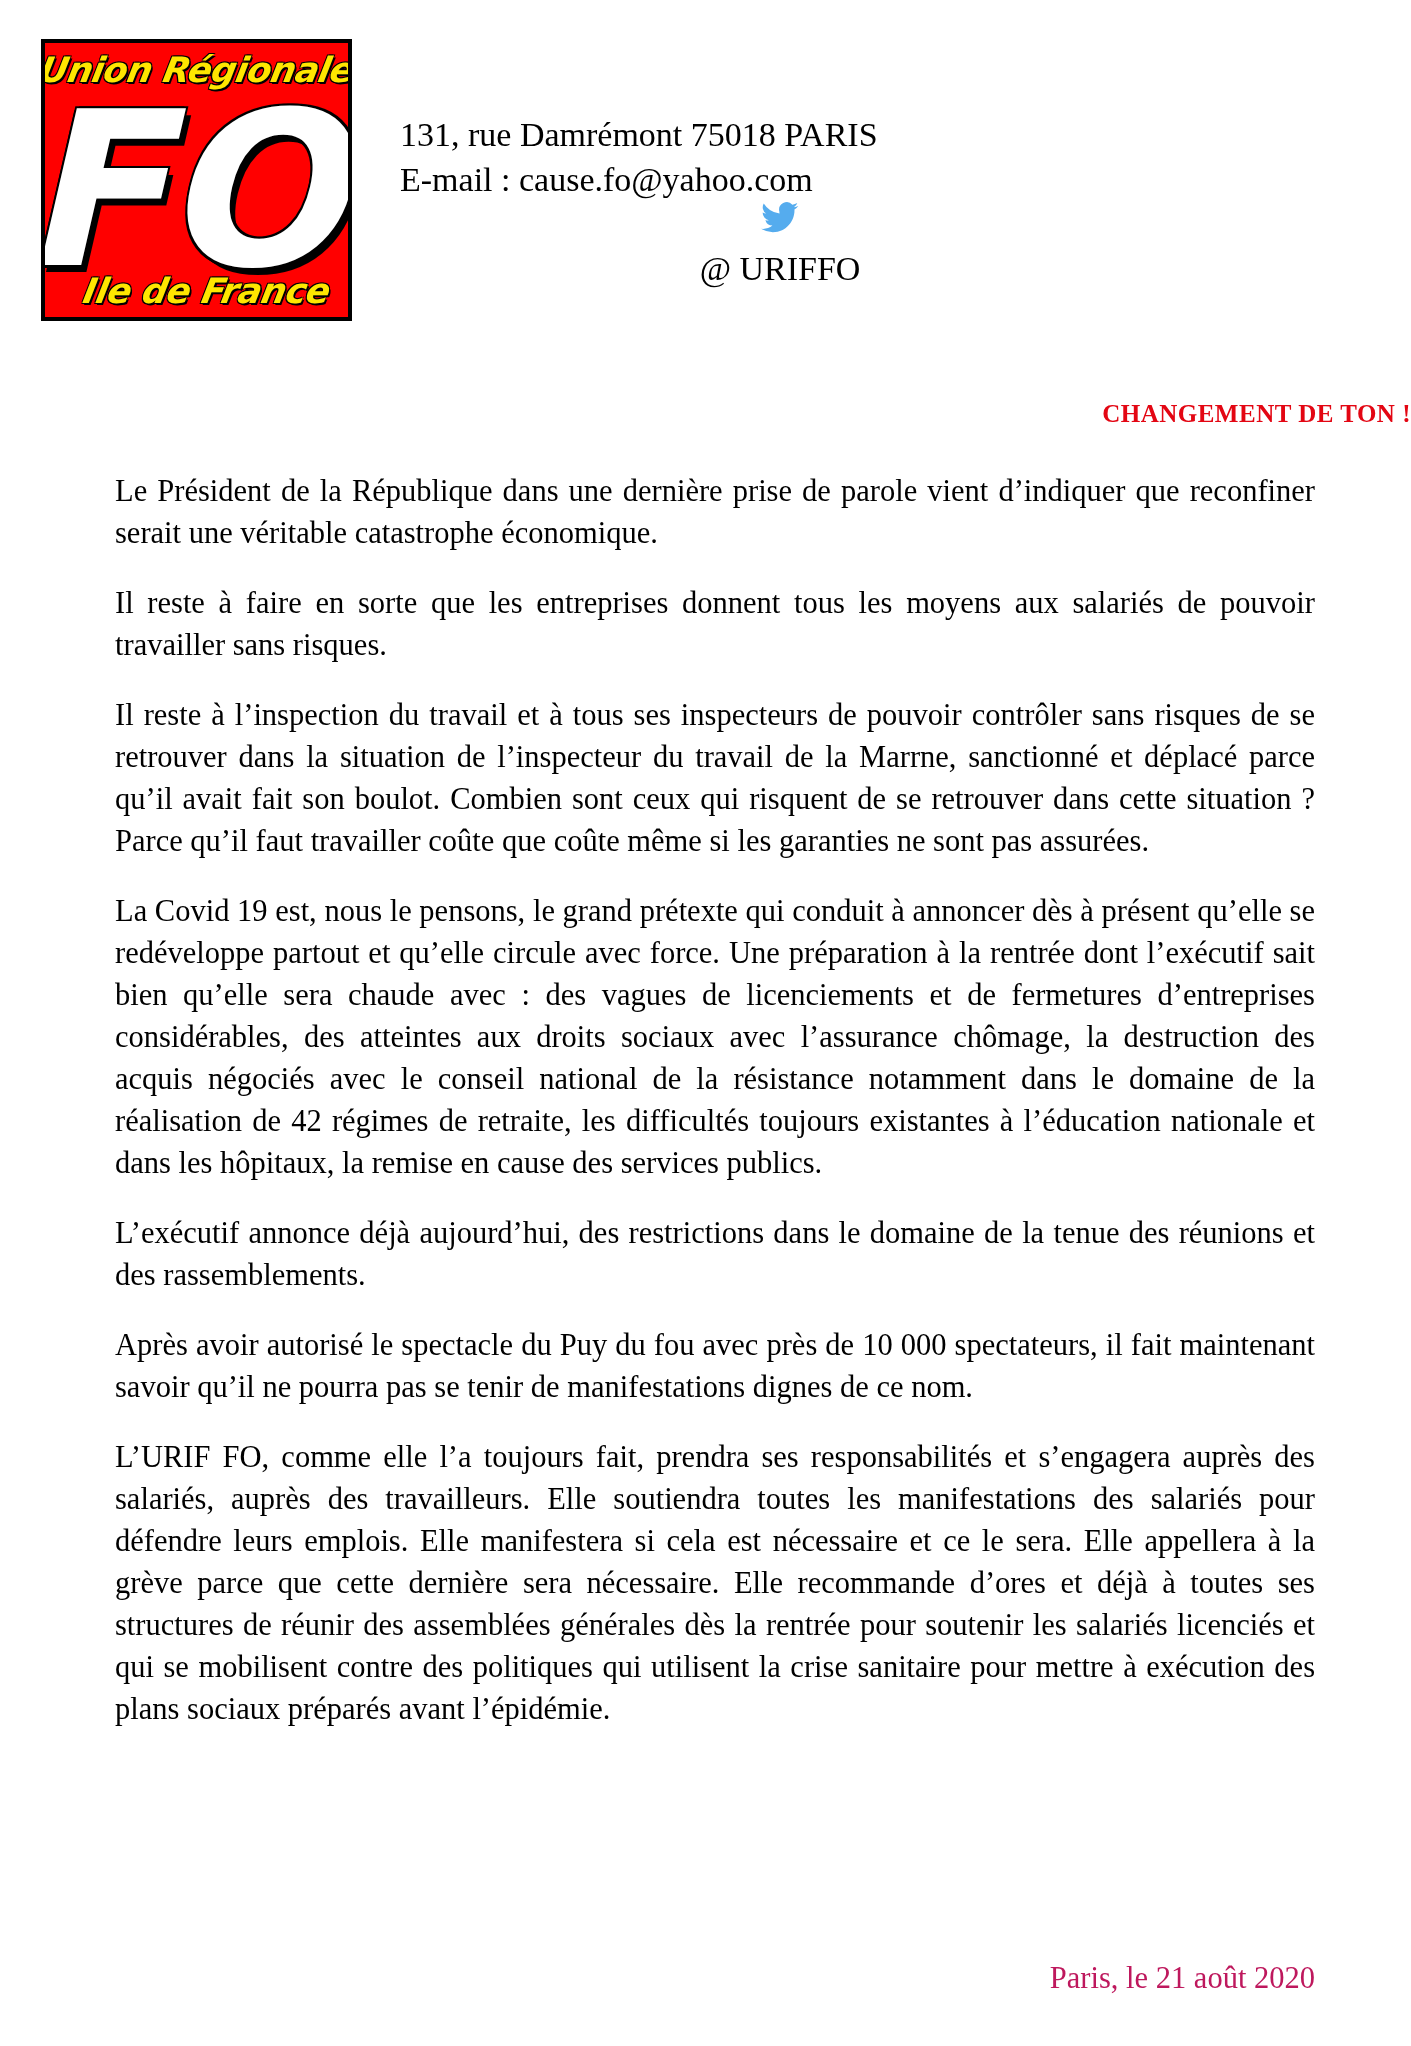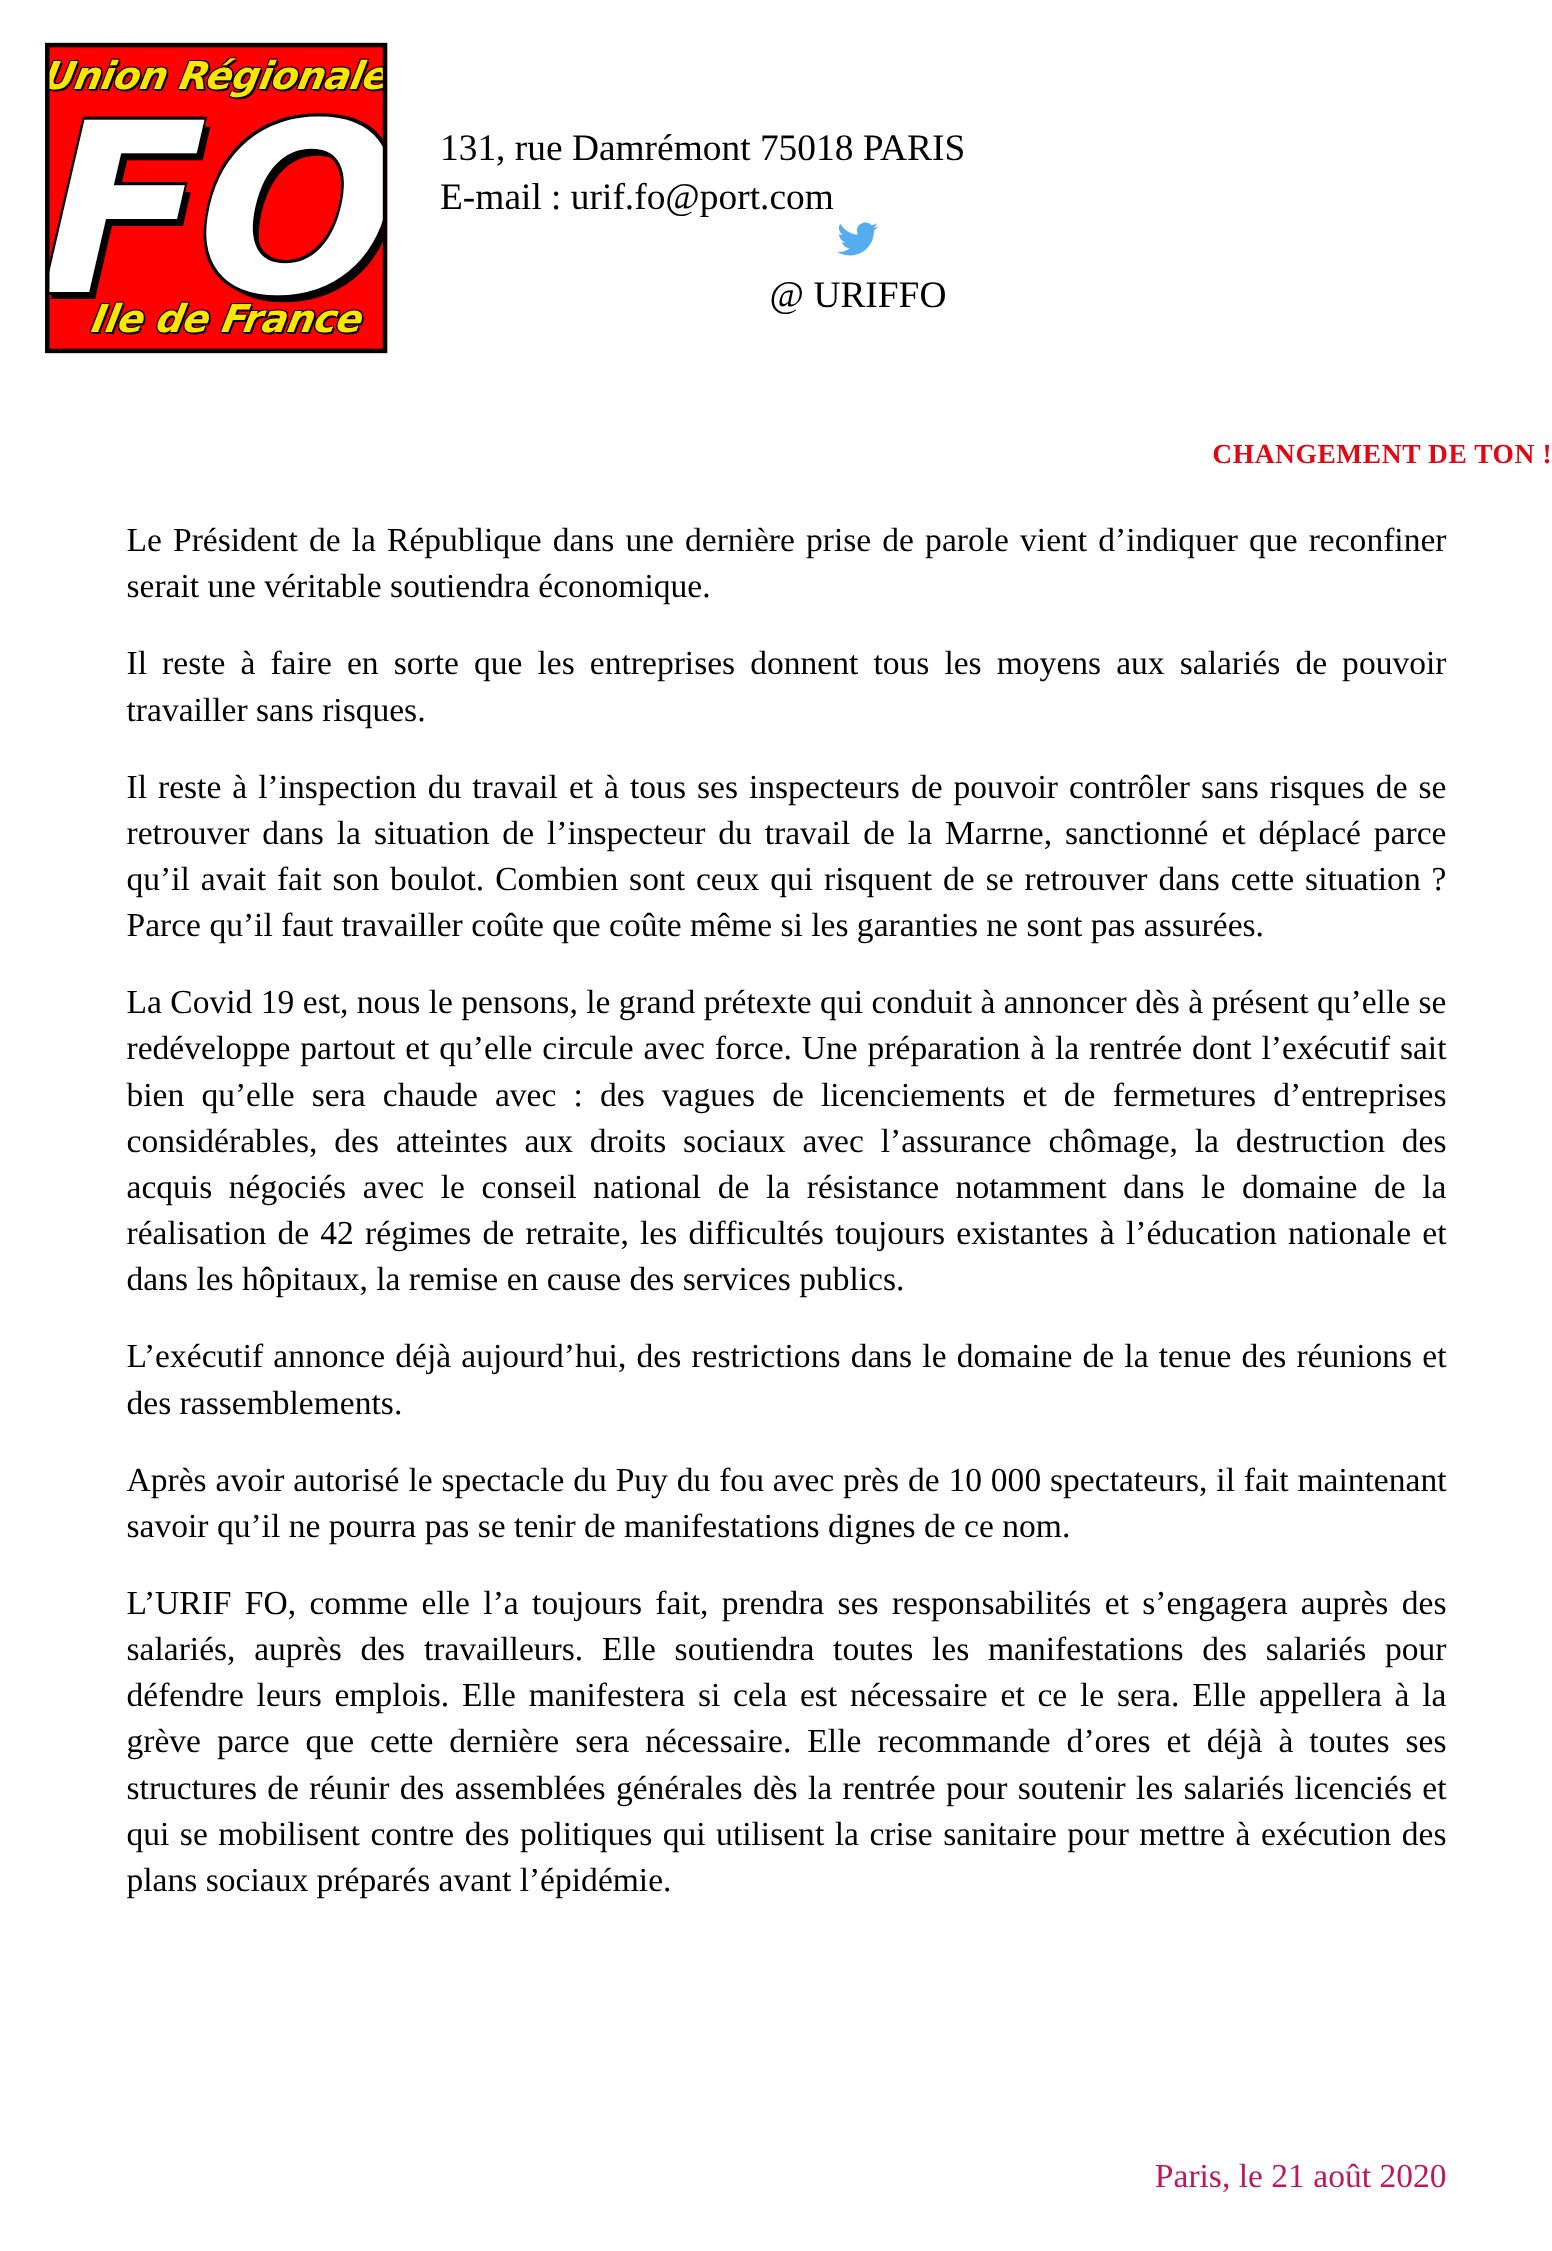--- a/index.html
+++ b/index.html
@@ -178,36 +178,36 @@
   <div class="header">
 
     <div class="logo">
       <div class="logo-top-text">Union Régionale</div>
       <div class="logo-fo">FO</div>
       <div class="logo-bottom-text">Ile de France</div>
     </div>
 
     <div class="contact">
       <div class="contact-line">131, rue Damrémont 75018 PARIS</div>
-      <div class="contact-line">E-mail : urif.fo@port.com</div>
+      <div class="contact-line">E-mail : cause.fo@yahoo.com</div>
       <div class="twitter-line">
         <span class="twitter-icon">
           <svg viewBox="0 0 24 21" width="38" height="33" xmlns="http://www.w3.org/2000/svg">
             <path fill="#55ACEE" d="M23.64 2.5c-.87.39-1.8.65-2.78.77a4.85 4.85 0 0 0 2.13-2.67c-.94.55-1.98.96-3.08 1.18A4.84 4.84 0 0 0 11.6 6.2c0 .38.04.75.12 1.1A13.74 13.74 0 0 1 1.67.9a4.84 4.84 0 0 0 1.5 6.46 4.8 4.8 0 0 1-2.19-.6v.06a4.84 4.84 0 0 0 3.88 4.74c-.4.12-.83.18-1.27.18-.31 0-.62-.03-.91-.09a4.85 4.85 0 0 0 4.52 3.36A9.71 9.71 0 0 1 0 17.04a13.7 13.7 0 0 0 7.43 2.18c8.9 0 13.78-7.38 13.78-13.78l-.02-.63A9.78 9.78 0 0 0 23.64 2.5z"></path>
           </svg>
         </span>
         <span>@ URIFFO</span>
       </div>
     </div>
   </div>
 
   <div class="doc-title">CHANGEMENT DE TON !</div>
 
   <div class="body-text">
-    <p class="para">Le Président de la République dans une dernière prise de parole vient d’indiquer que reconfiner serait une véritable soutiendra économique.</p>
+    <p class="para">Le Président de la République dans une dernière prise de parole vient d’indiquer que reconfiner serait une véritable catastrophe économique.</p>
     <p class="para">Il reste à faire en sorte que les entreprises donnent tous les moyens aux salariés de pouvoir travailler sans risques.</p>
     <p class="para">Il reste à l’inspection du travail et à tous ses inspecteurs de pouvoir contrôler sans risques de se retrouver dans la situation de l’inspecteur du travail de la Marrne, sanctionné et déplacé parce qu’il avait fait son boulot. Combien sont ceux qui risquent de se retrouver dans cette situation ? Parce qu’il faut travailler coûte que coûte même si les garanties ne sont pas assurées.</p>
     <p class="para">La Covid 19 est, nous le pensons, le grand prétexte qui conduit à annoncer dès à présent qu’elle se redéveloppe partout et qu’elle circule avec force. Une préparation à la rentrée dont l’exécutif sait bien qu’elle sera chaude avec : des vagues de licenciements et de fermetures d’entreprises considérables, des atteintes aux droits sociaux avec l’assurance chômage, la destruction des acquis négociés avec le conseil national de la résistance notamment dans le domaine de la réalisation de 42 régimes de retraite, les difficultés toujours existantes à l’éducation nationale et dans les hôpitaux, la remise en cause des services publics.</p>
     <p class="para">L’exécutif annonce déjà aujourd’hui, des restrictions dans le domaine de la tenue des réunions et des rassemblements.</p>
     <p class="para">Après avoir autorisé le spectacle du Puy du fou avec près de 10 000 spectateurs, il fait maintenant savoir qu’il ne pourra pas se tenir de manifestations dignes de ce nom.</p>
     <p class="para">L’URIF FO, comme elle l’a toujours fait, prendra ses responsabilités et s’engagera auprès des salariés, auprès des travailleurs. Elle soutiendra toutes les manifestations des salariés pour défendre leurs emplois. Elle manifestera si cela est nécessaire et ce le sera. Elle appellera à la grève parce que cette dernière sera nécessaire. Elle recommande d’ores et déjà à toutes ses structures de réunir des assemblées générales dès la rentrée pour soutenir les salariés licenciés et qui se mobilisent contre des politiques qui utilisent la crise sanitaire pour mettre à exécution des plans sociaux préparés avant l’épidémie.</p>
   </div>
 
   <div class="signature">Paris, le 21 août 2020</div>
 

